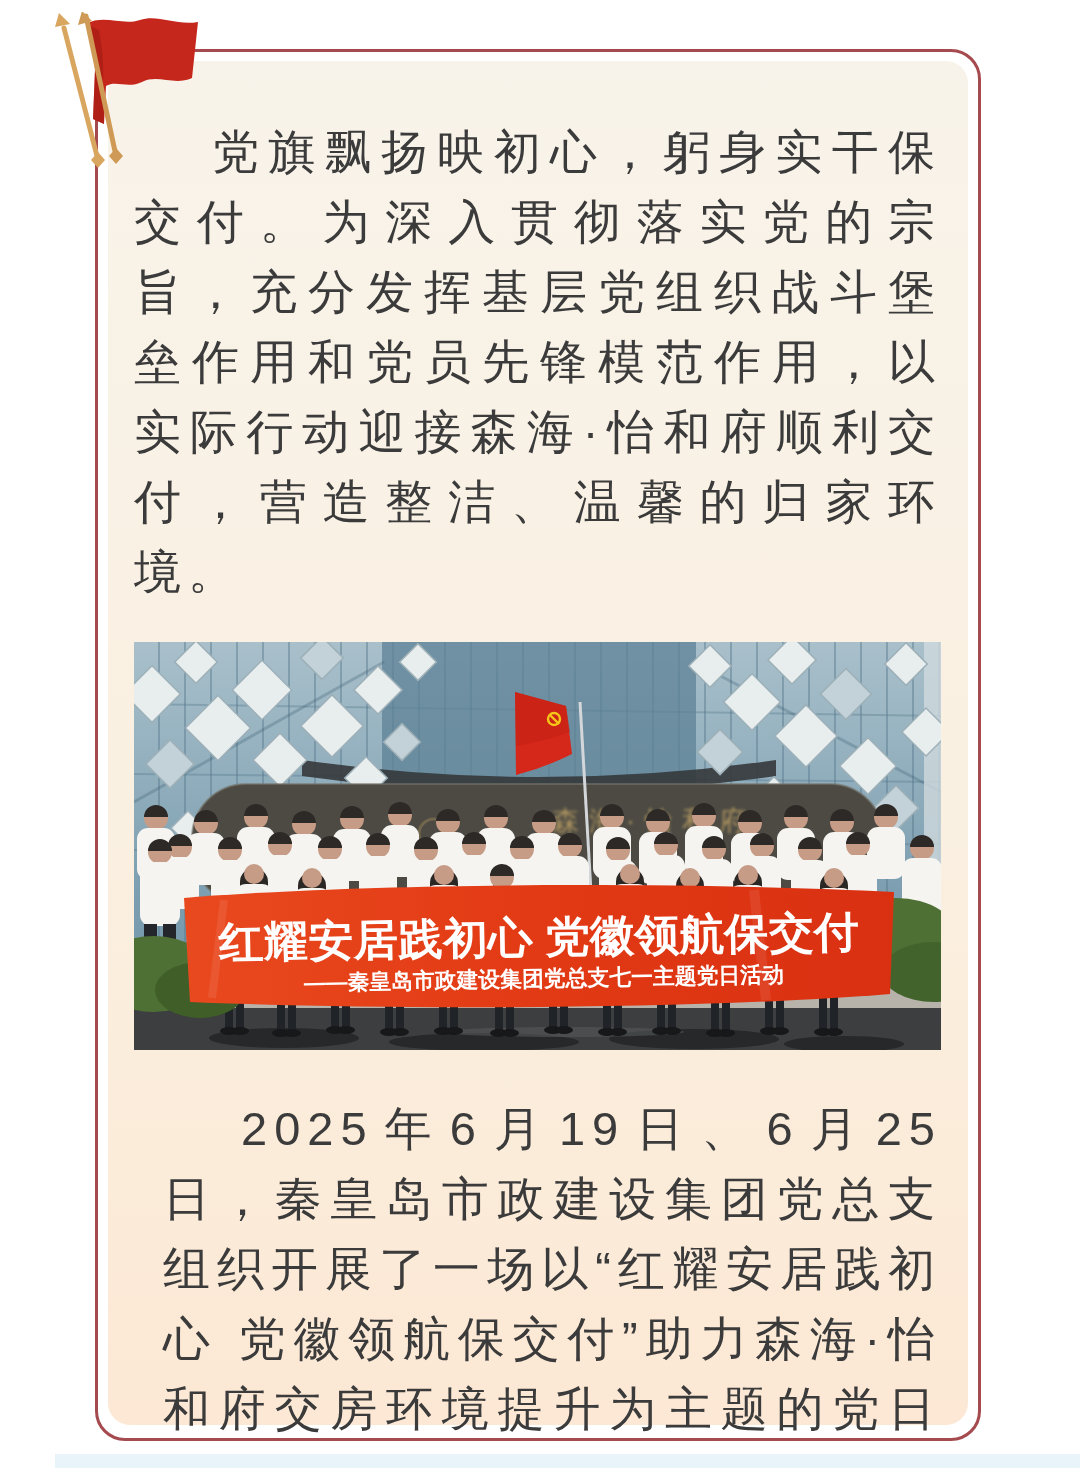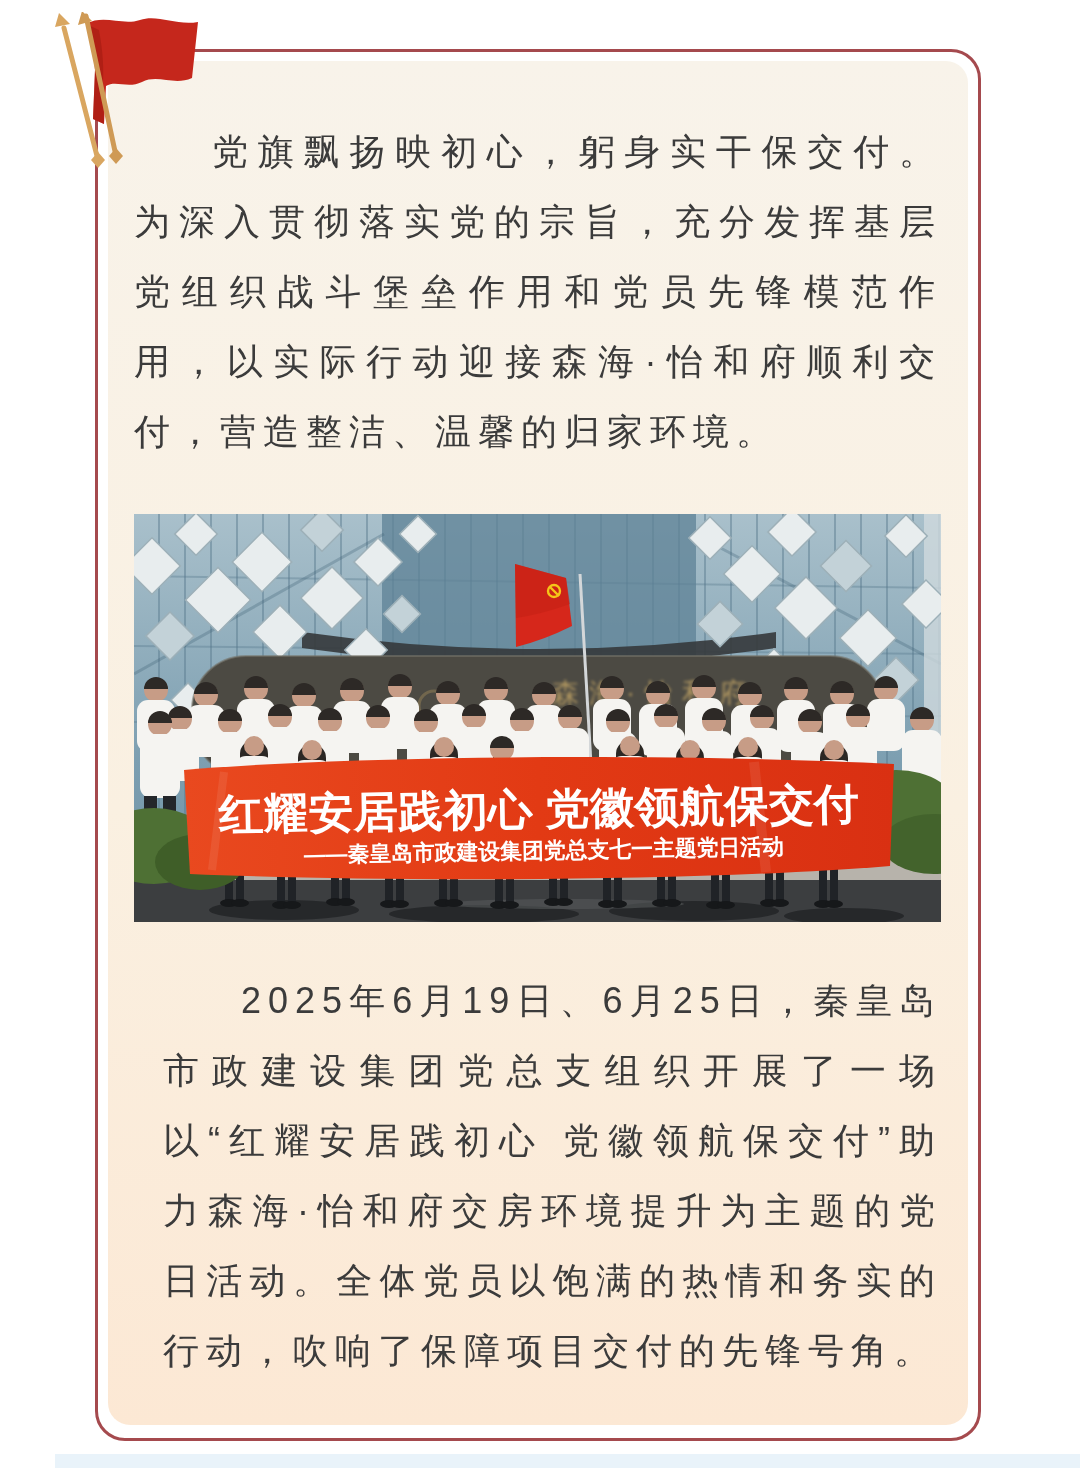--- a/index.html
+++ b/index.html
@@ -4,25 +4,25 @@
 <style>
   html,body{margin:0;padding:0;background:#ffffff;}
   .page{position:relative;width:1080px;height:1468px;background:#ffffff;overflow:hidden;
         font-family:"Liberation Sans","DejaVu Sans",sans-serif;}
   .bottom-strip{position:absolute;left:55px;right:0;bottom:0;height:14px;background:#e9f3fa;}
   .card{position:absolute;left:95px;top:49px;width:886px;height:1392px;background:#ffffff;
         border:3px solid #a54a4e;border-radius:30px;box-sizing:border-box;}
   .card-inner{position:absolute;left:10px;top:9px;right:10px;bottom:13px;border-radius:22px;
         background:linear-gradient(180deg,#f8f3ea 0%,#faf0e1 55%,#fce8d4 100%);
         padding:0 26px;box-sizing:border-box;}
-  .para{margin:0;color:#3b3b3b;font-size:36px;line-height:70px;letter-spacing:7px;
+  .para{margin:0;color:#3b3b3b;font-size:47px;line-height:70px;letter-spacing:7px;
         text-align:justify;text-justify:inter-character;text-indent:78px;}
   .para-1{margin-top:56px;}
   .para-2{margin-top:44px;margin-left:29px;}
-  .photo-wrap{margin-top:47px;width:807px;height:408px;position:relative;}
+  .photo-wrap{margin-top:35px;width:807px;height:408px;position:relative;}
   .photo-wrap svg{display:block;}
   .flags-deco{position:absolute;left:46px;top:12px;width:170px;height:160px;z-index:5;}
   svg text{font-family:"Liberation Sans","DejaVu Sans",sans-serif;}
 </style>
 </head>
 <body>
 
 <div class="page">
 
   <div class="card">

